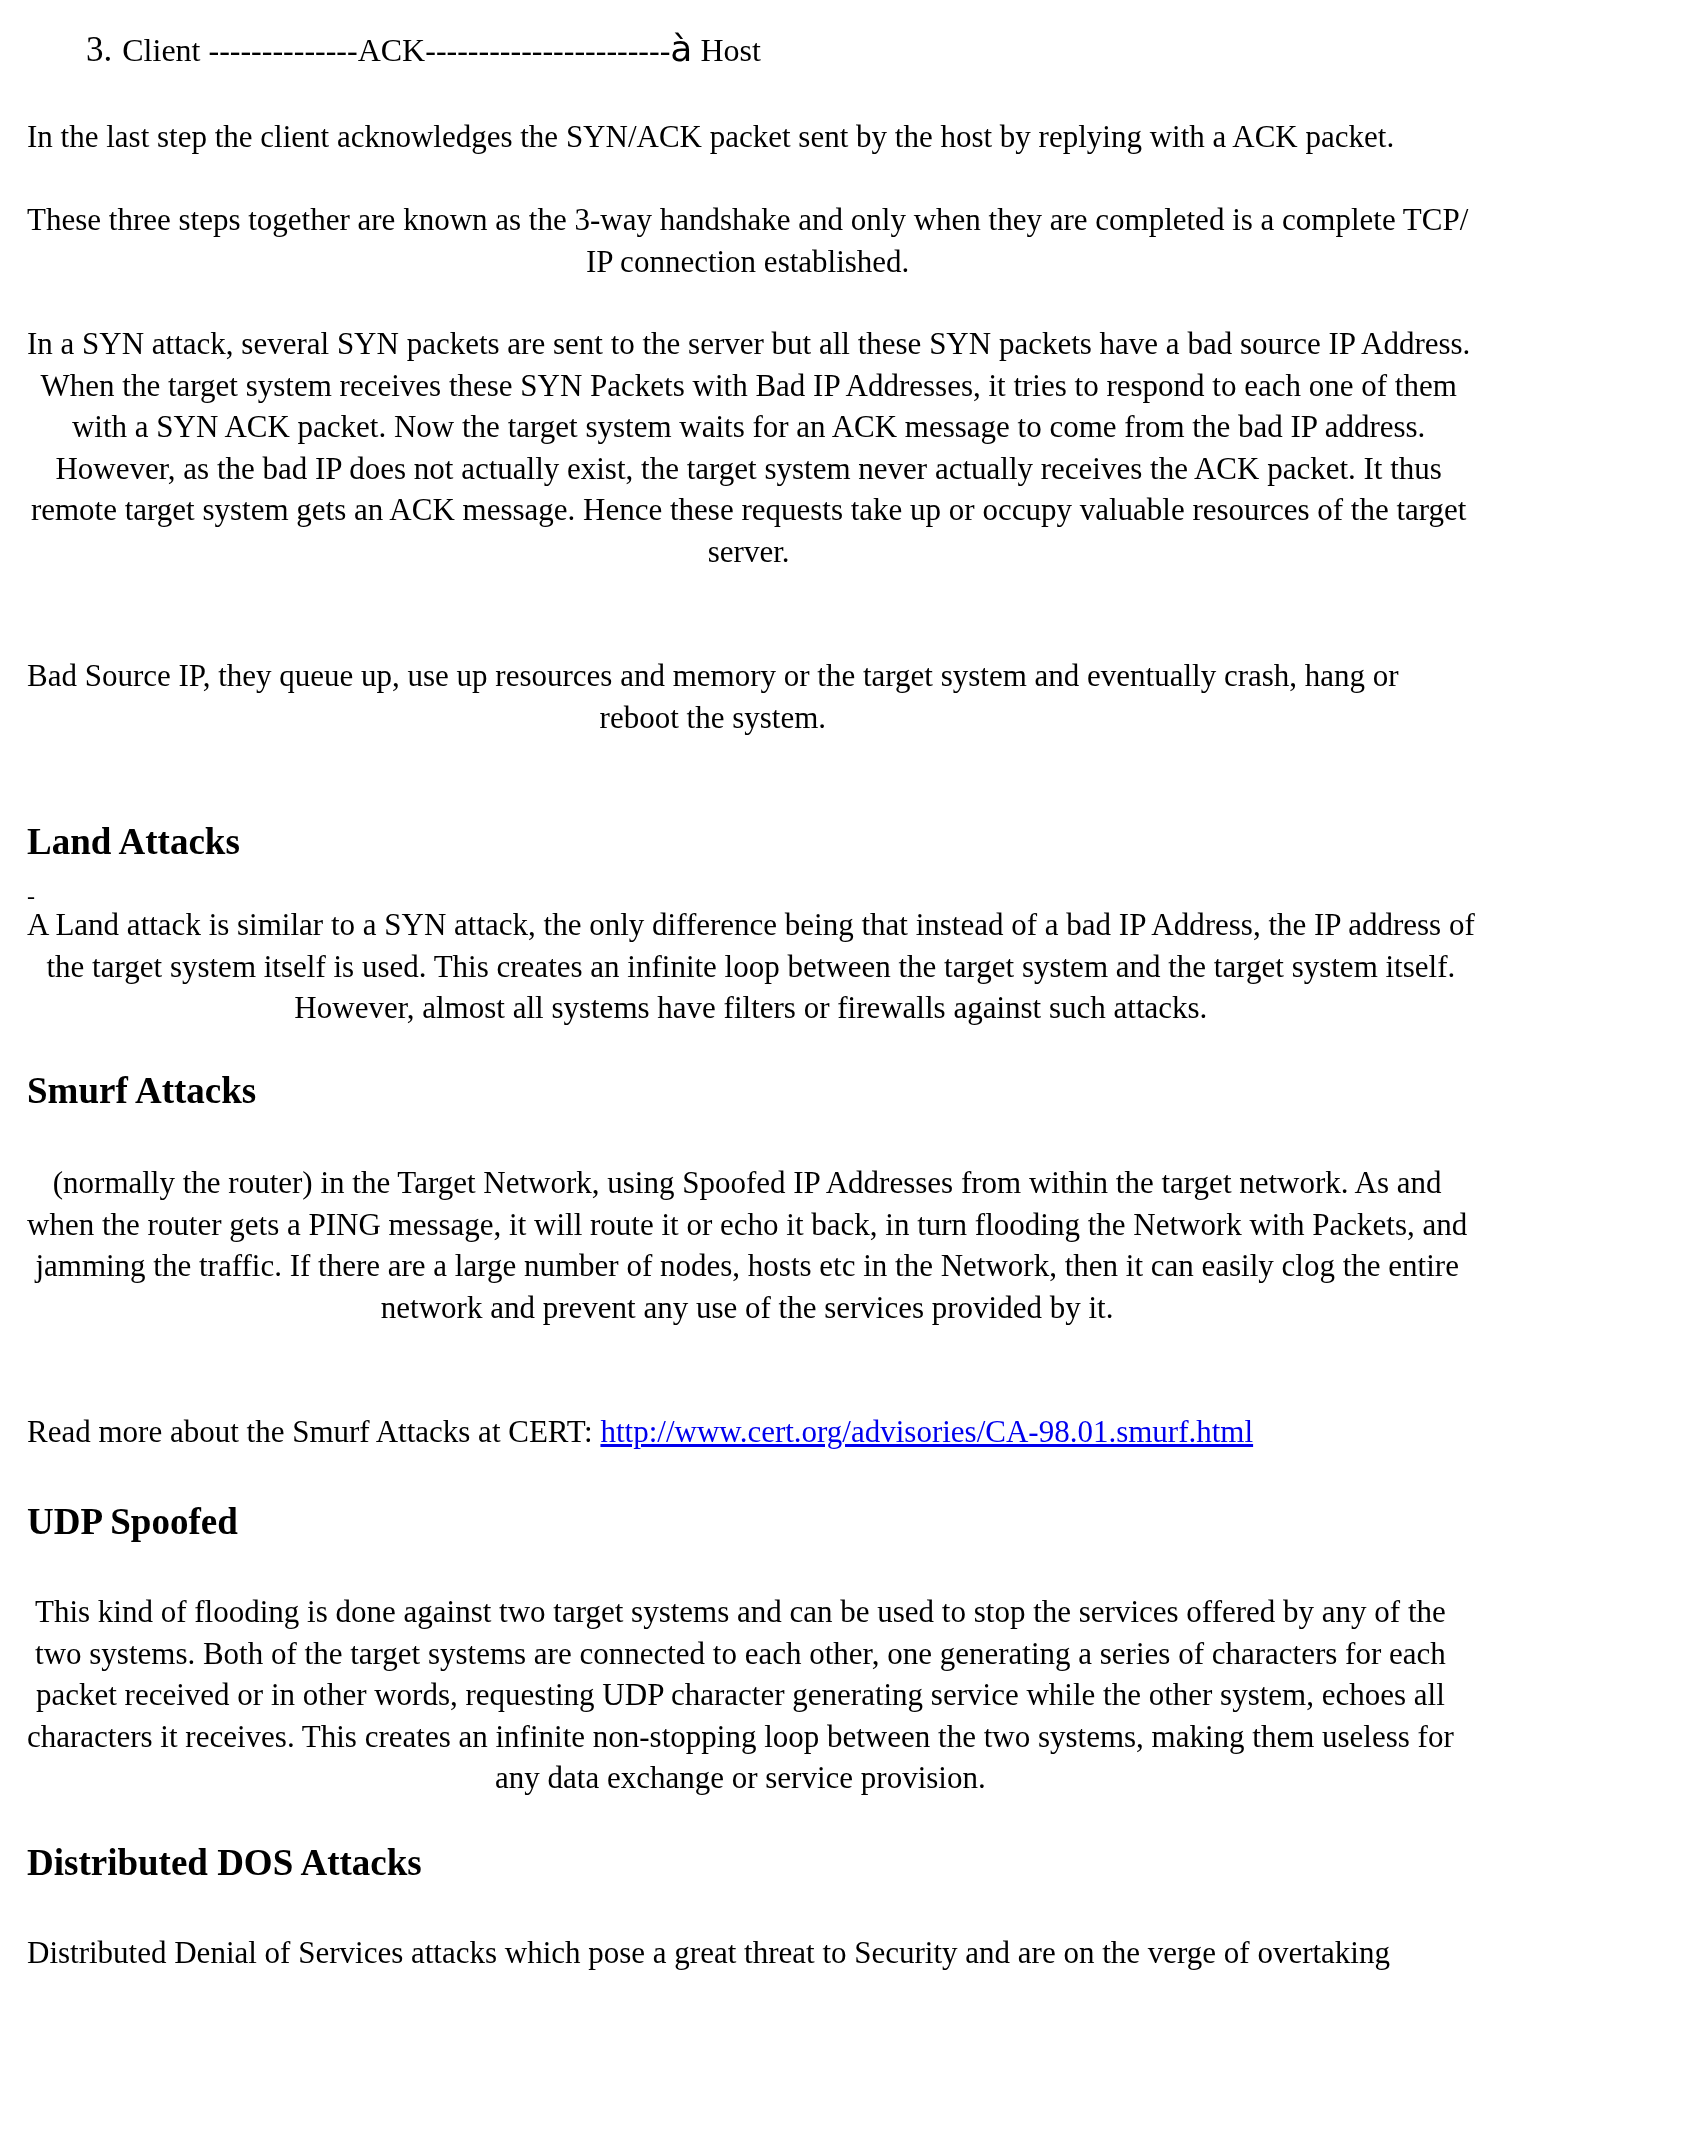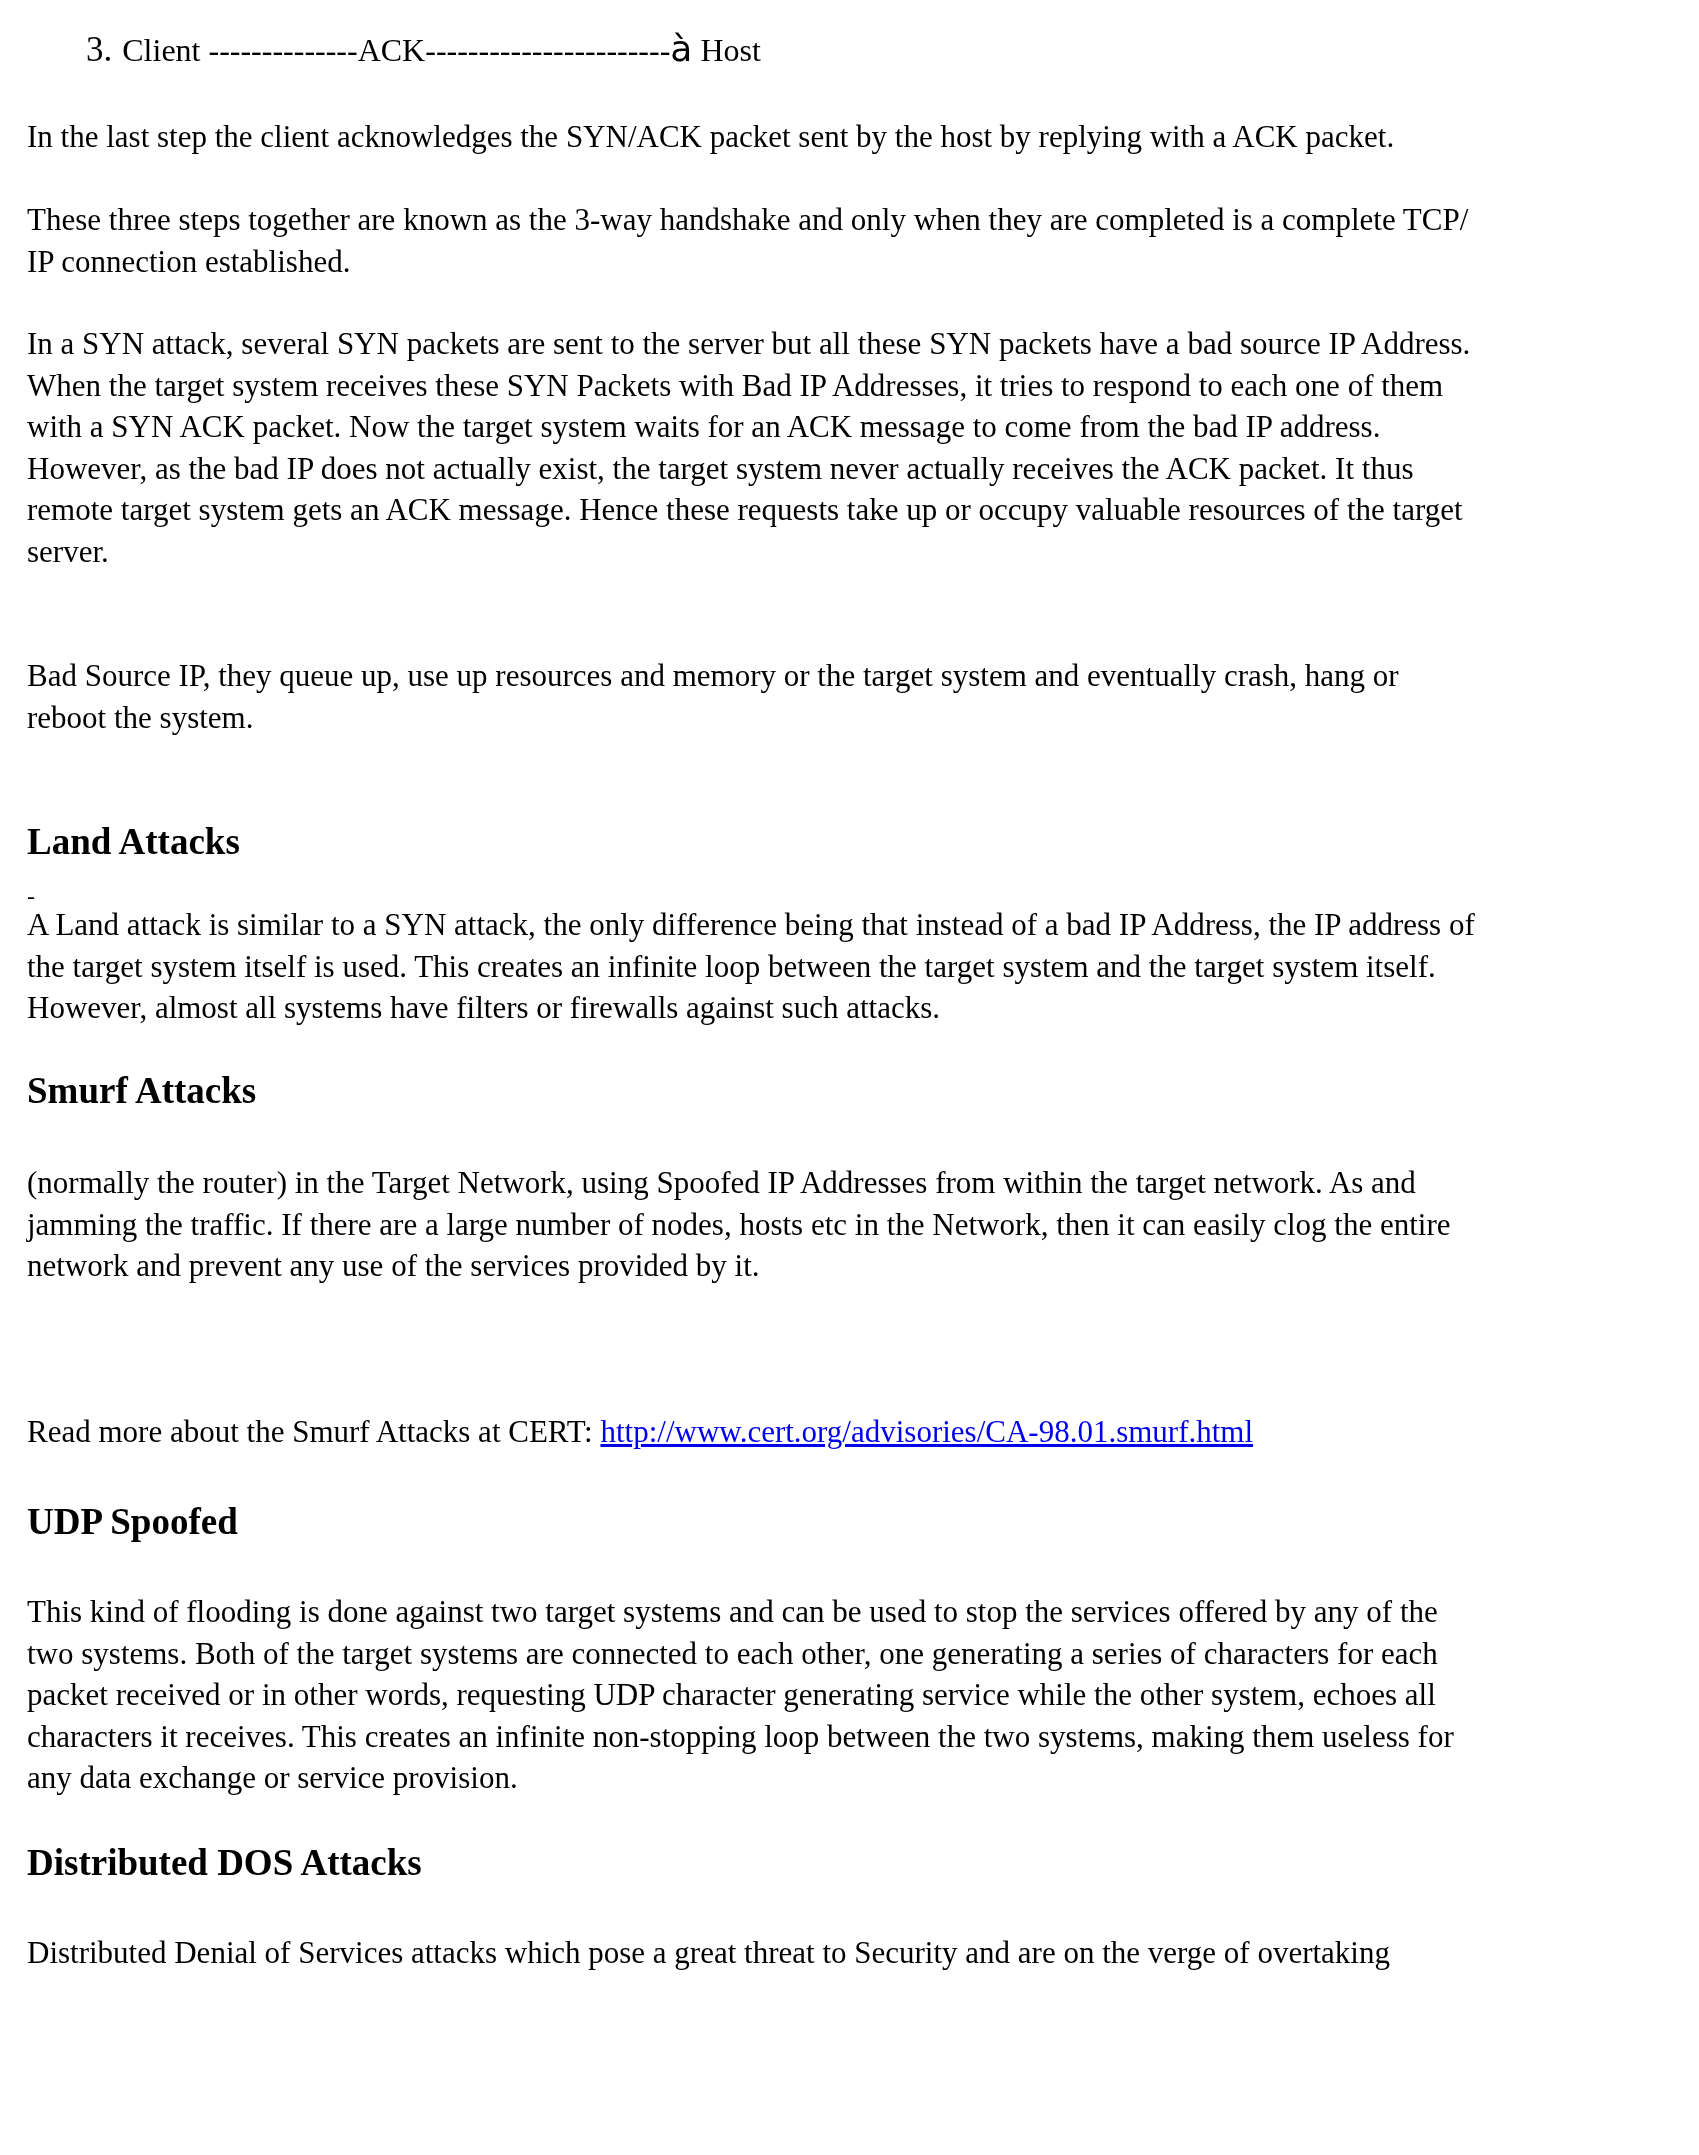--- a/index.html
+++ b/index.html
@@ -6,21 +6,21 @@
     body {
       width: 1699px; height: 2155px; overflow: hidden; position: relative;
       font-family: "Liberation Serif", serif; color: #000;
     }
     .line { font-size: 31px; line-height: 41.5px; white-space: nowrap; }
     .step {
       position: absolute; left: 86px; top: 28px; font-size: 32px; white-space: nowrap;
     }
     .step .num { font-size: 35px; margin-right: 10px; }
     .step .arrow { font-family: "DejaVu Sans", sans-serif; font-size: 36px; }
-    .block { position: absolute; left: 27px; }
+    .block { position: absolute; left: 27px; text-align: center; }
     .heading {
       position: absolute; left: 27px; font-weight: bold; font-size: 37px;
       text-decoration-thickness: 3px; text-underline-offset: 6px;
       white-space: nowrap;
     }
     .dash { position: absolute; left: 27px; font-size: 24px; }
     a.link { color: #1a0dab; color: #0000ee; text-decoration: underline; }
   </style>
 </head>
 <body>
@@ -61,20 +61,21 @@
   <div class="block" style="top:904px">
     <div class="line">A Land attack is similar to a SYN attack, the only difference being that instead of a bad IP Address, the IP address of</div>
     <div class="line">the target system itself is used. This creates an infinite loop between the target system and the target system itself.</div>
     <div class="line">However, almost all systems have filters or firewalls against such attacks.</div>
   </div>
 
   <div class="heading" style="top:1069px">Smurf Attacks</div>
 
   <div class="block" style="top:1162px">
     <div class="line">(normally the router) in the Target Network, using Spoofed IP Addresses from within the target network. As and</div>
+    <div class="line">when the router gets a PING message, it will route it or echo it back, in turn flooding the Network with Packets, and</div>
     <div class="line">jamming the traffic. If there are a large number of nodes, hosts etc in the Network, then it can easily clog the entire</div>
     <div class="line">network and prevent any use of the services provided by it.</div>
   </div>
 
   <div class="block" style="top:1411px">
     <div class="line">
       <span>Read more about the Smurf Attacks at CERT: </span><a class="link" href="#">http://www.cert.org/advisories/CA-98.01.smurf.html</a>
     </div>
   </div>
 

